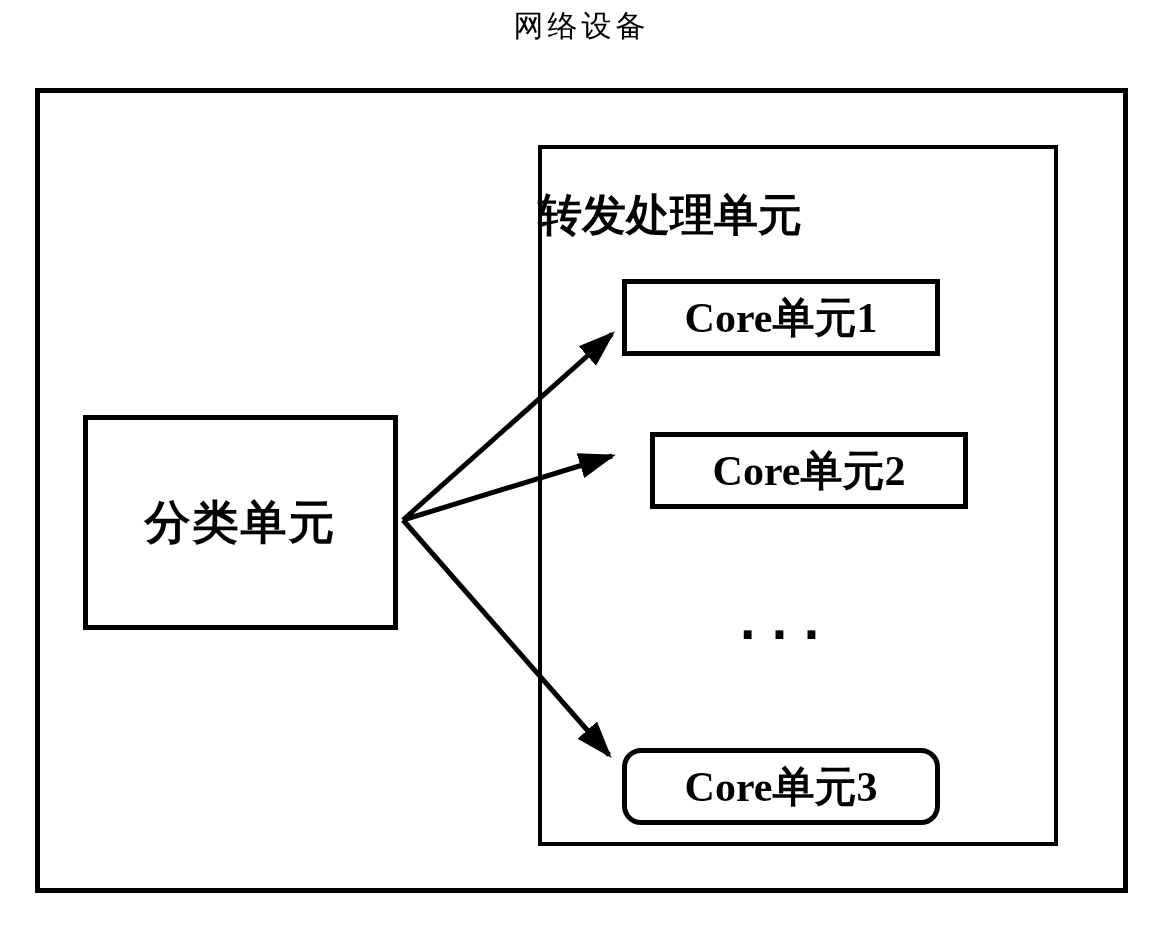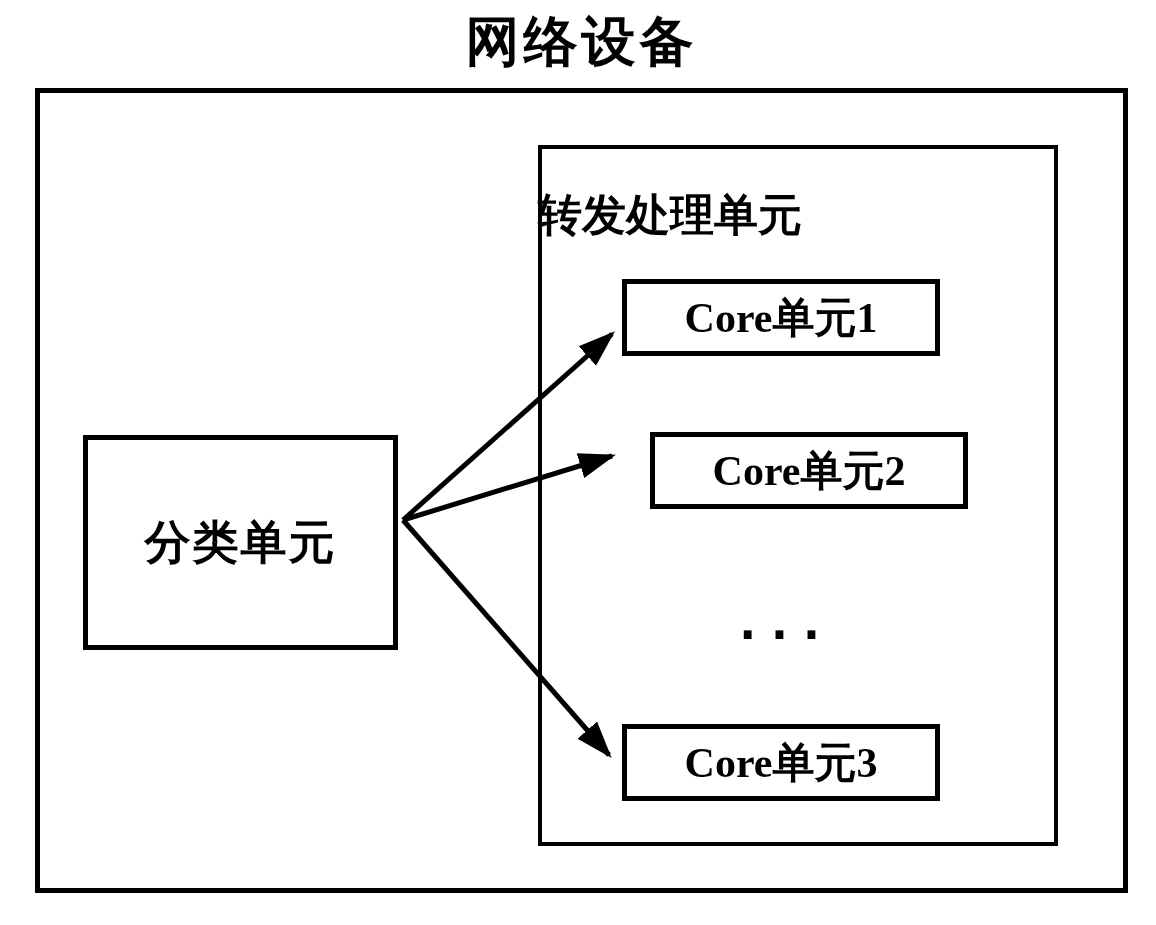--- a/index.html
+++ b/index.html
@@ -17,48 +17,48 @@
     overflow:hidden;
   }
   .box{position:absolute;box-sizing:border-box;background:transparent;}
   #outer-box{
     left:35px;top:88px;width:1093px;height:805px;
     border:5px solid var(--line);
   }
   #diagram-title{
     position:absolute;left:35px;top:6px;width:1093px;
     text-align:center;
-    font-size:54px;font-weight:bold;
+    font-size:30px;font-weight:normal;
     letter-spacing:4px;
   }
   #forwarding-box{
     left:538px;top:145px;width:520px;height:701px;
     border:4px solid var(--line);
   }
   #forwarding-label{
     position:absolute;left:538px;top:186px;width:520px;
     font-size:44px;font-weight:bold;
   }
   #classification-box{
     left:83px;top:415px;width:315px;height:215px;
     border:5px solid var(--line);
-    display:flex;align-items:center;justify-content:center;margin-top:20px;
+    display:flex;align-items:center;justify-content:center;
   }
   #classification-label{
     font-size:46px;font-weight:bold;
     letter-spacing:2px;
   }
   .core-box{
     left:622px;width:318px;height:77px;
     border:5px solid var(--line);
     display:flex;align-items:center;justify-content:center;
   }
   #core-box-1{top:279px;}
   #core-box-2{top:432px;margin-left:28px;}
-  #core-box-3{top:724px;}
+  #core-box-3{top:748px;border-radius:19px;}
   .core-label{
     font-size:42px;font-weight:bold;
   }
   #ellipsis{
     position:absolute;left:622px;top:598px;width:318px;
     text-align:center;
     font-size:48px;font-weight:bold;
     letter-spacing:3px;line-height:1;
     font-family:"DejaVu Sans Mono","Liberation Mono",monospace;
   }

